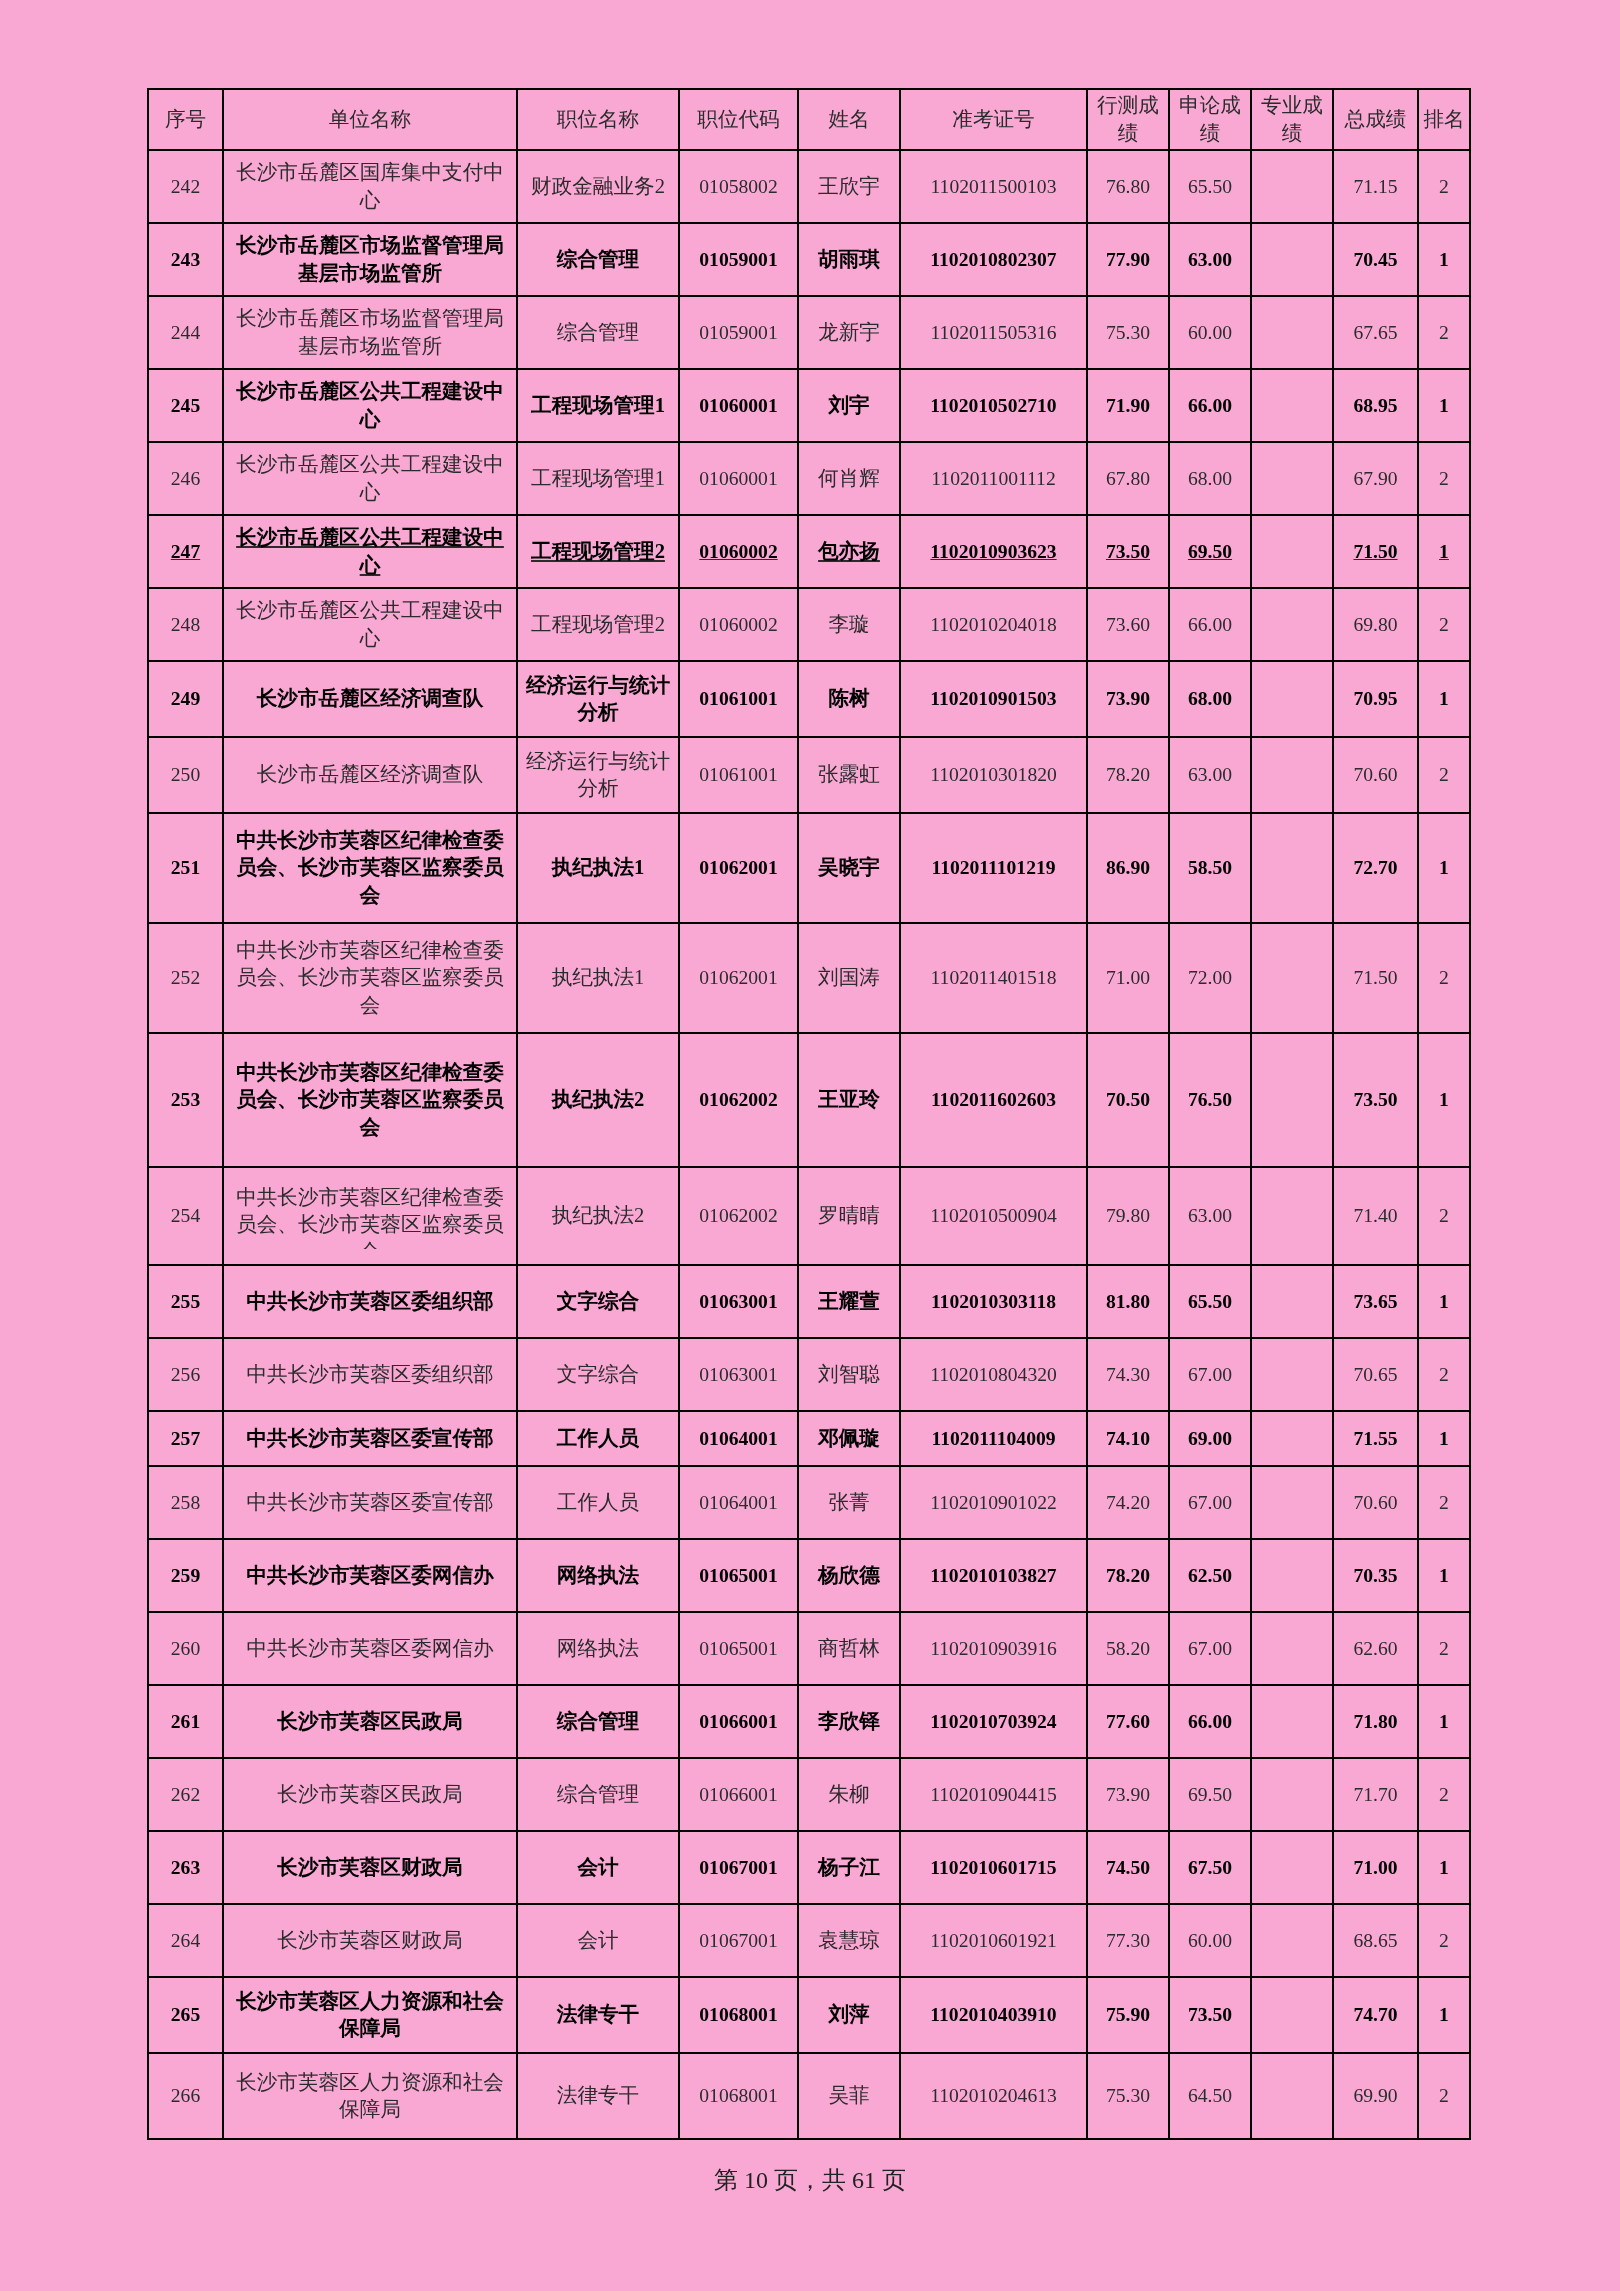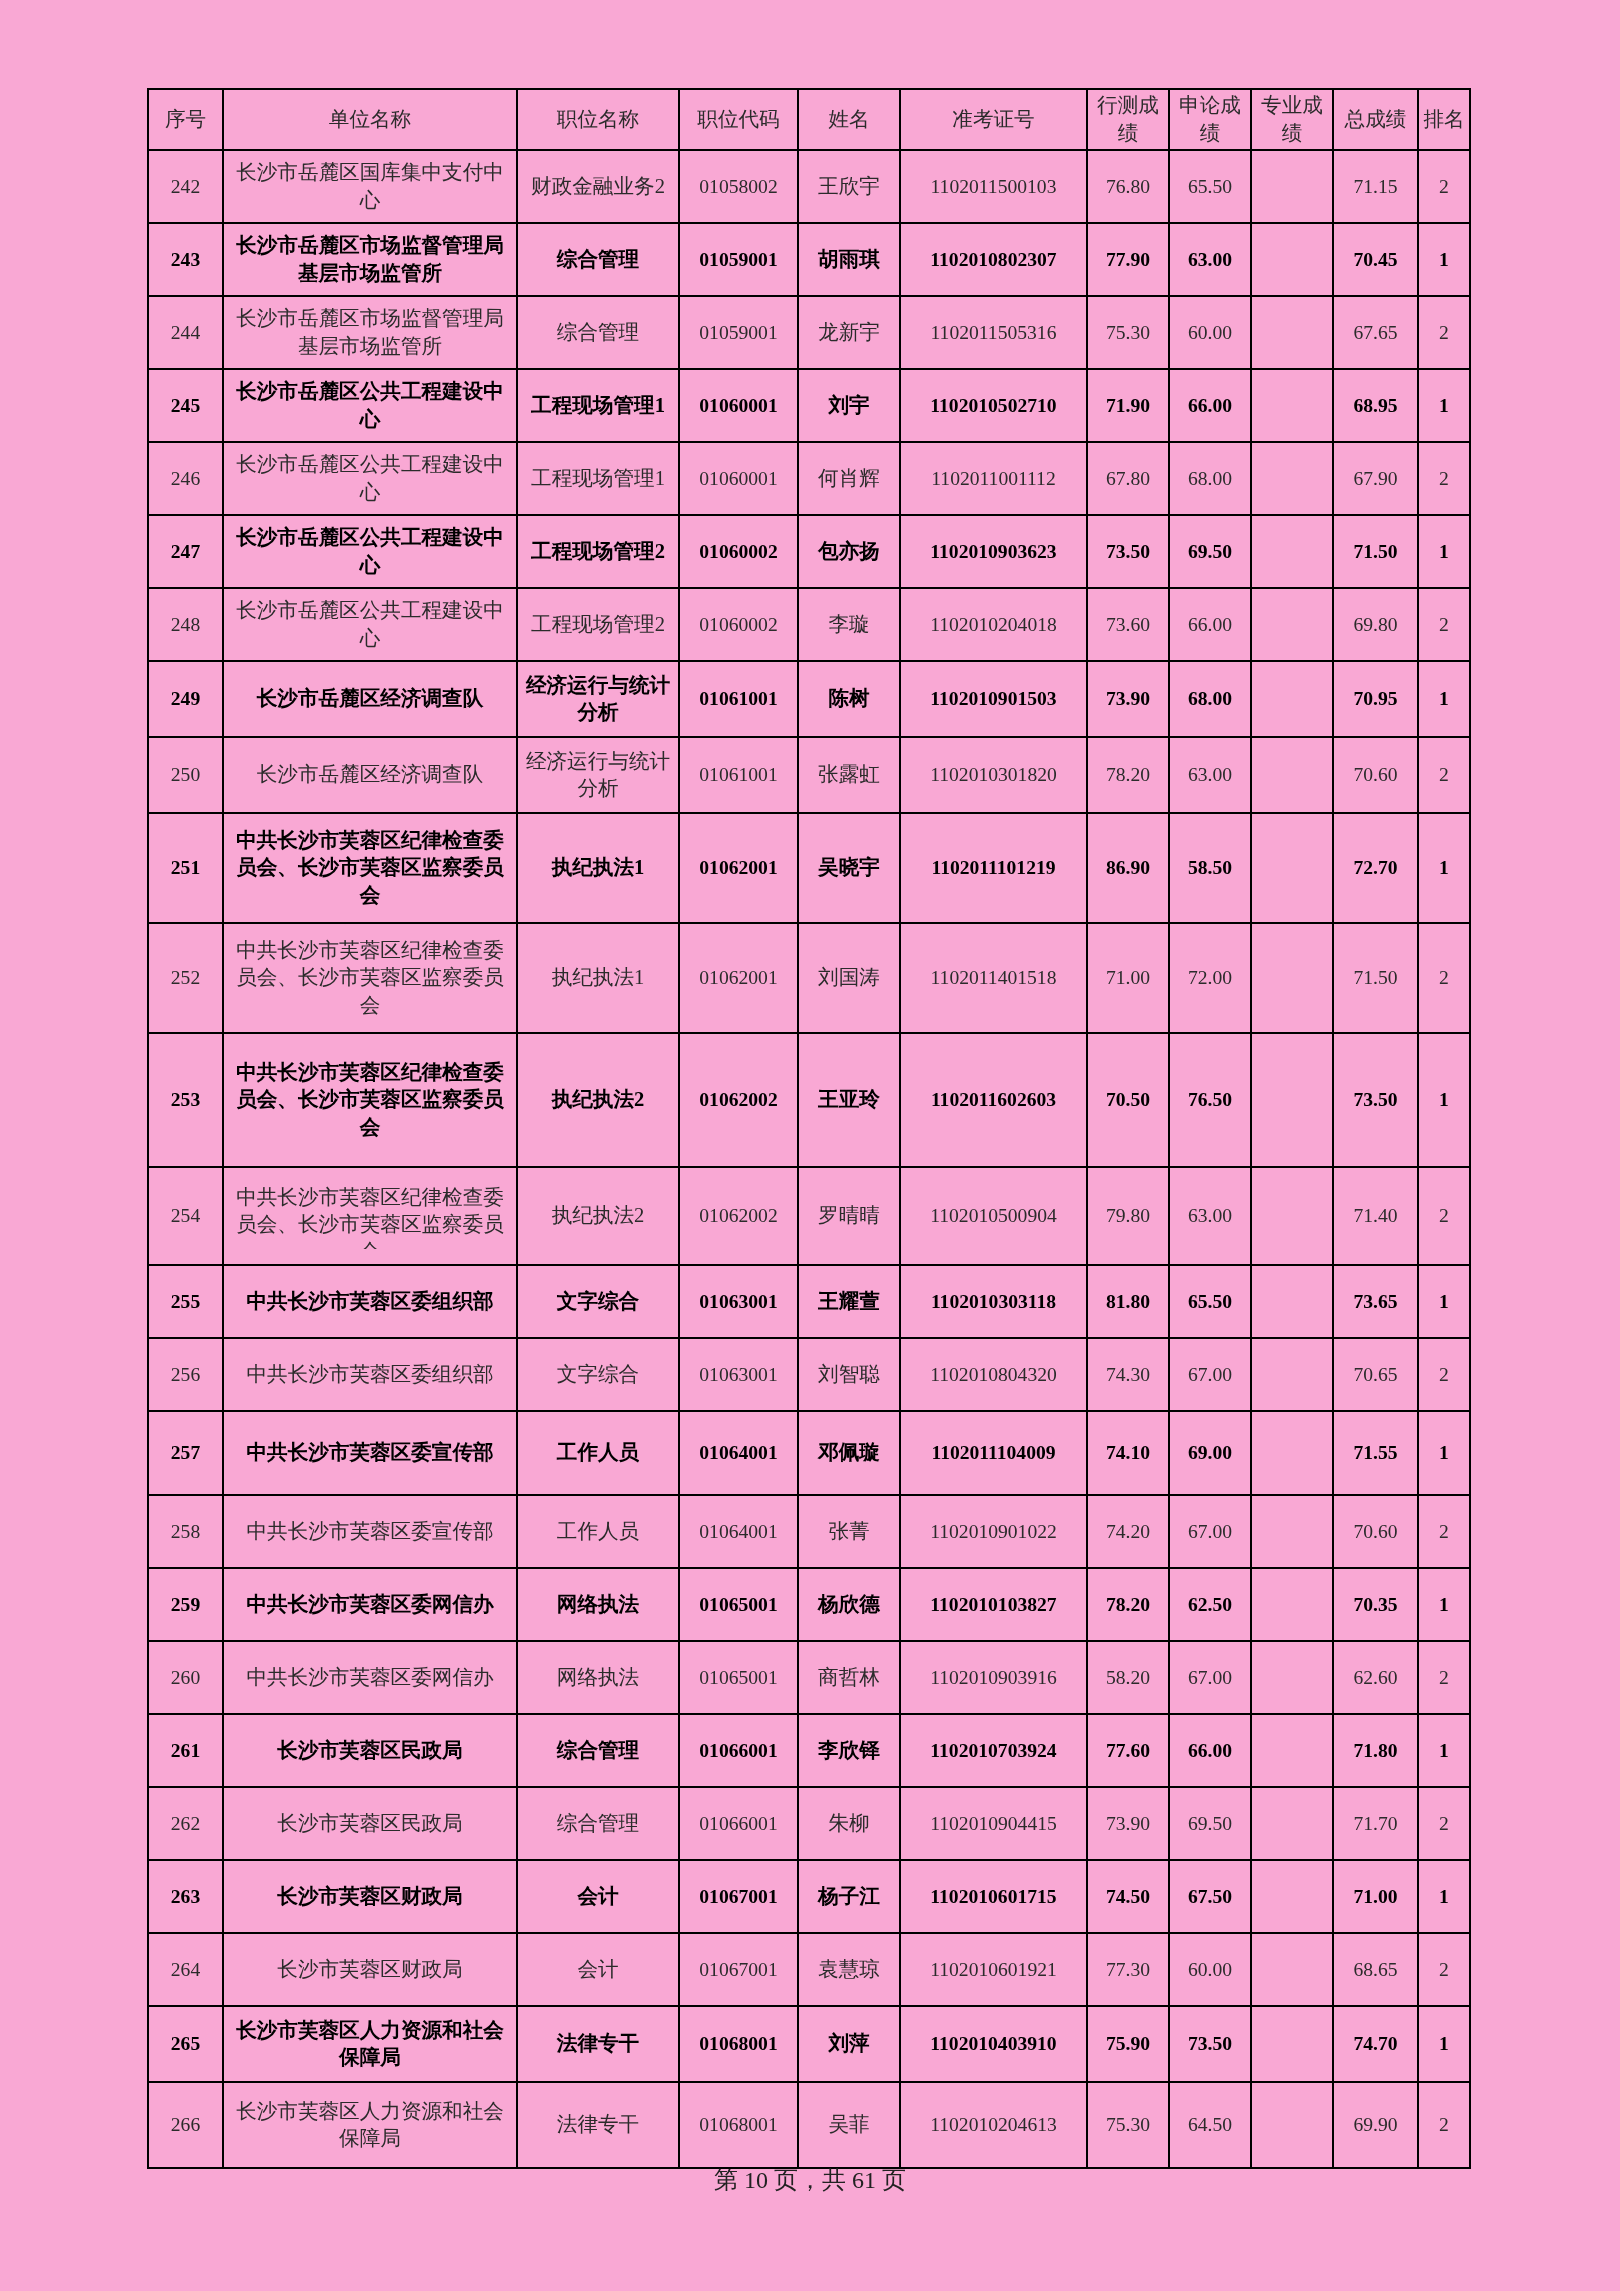--- a/index.html
+++ b/index.html
@@ -153,21 +153,21 @@
           <td>工程现场管理1</td>
           <td class="num">01060001</td>
           <td>何肖辉</td>
           <td class="num">1102011001112</td>
           <td class="num">67.80</td>
           <td class="num">68.00</td>
           <td class="num"></td>
           <td class="num">67.90</td>
           <td class="num">2</td>
         </tr>
-        <tr class="bold" style="height: 73px;">
+        <tr class="bold" style="height: 73px; text-decoration: underline;">
           <td class="num">247</td>
           <td>
             <span class="unit-wrap">长沙市岳麓区公共工程建设中心</span>
           </td>
           <td>工程现场管理2</td>
           <td class="num">01060002</td>
           <td>包亦扬</td>
           <td class="num">1102010903623</td>
           <td class="num">73.50</td>
           <td class="num">69.50</td>
@@ -303,21 +303,21 @@
           <td>文字综合</td>
           <td class="num">01063001</td>
           <td>刘智聪</td>
           <td class="num">1102010804320</td>
           <td class="num">74.30</td>
           <td class="num">67.00</td>
           <td class="num"></td>
           <td class="num">70.65</td>
           <td class="num">2</td>
         </tr>
-        <tr class="bold" style="height: 84px;">
+        <tr class="bold" style="height: 55px;">
           <td class="num">257</td>
           <td>
             <span class="unit-wrap">中共长沙市芙蓉区委宣传部</span>
           </td>
           <td>工作人员</td>
           <td class="num">01064001</td>
           <td>邓佩璇</td>
           <td class="num">1102011104009</td>
           <td class="num">74.10</td>
           <td class="num">69.00</td>

